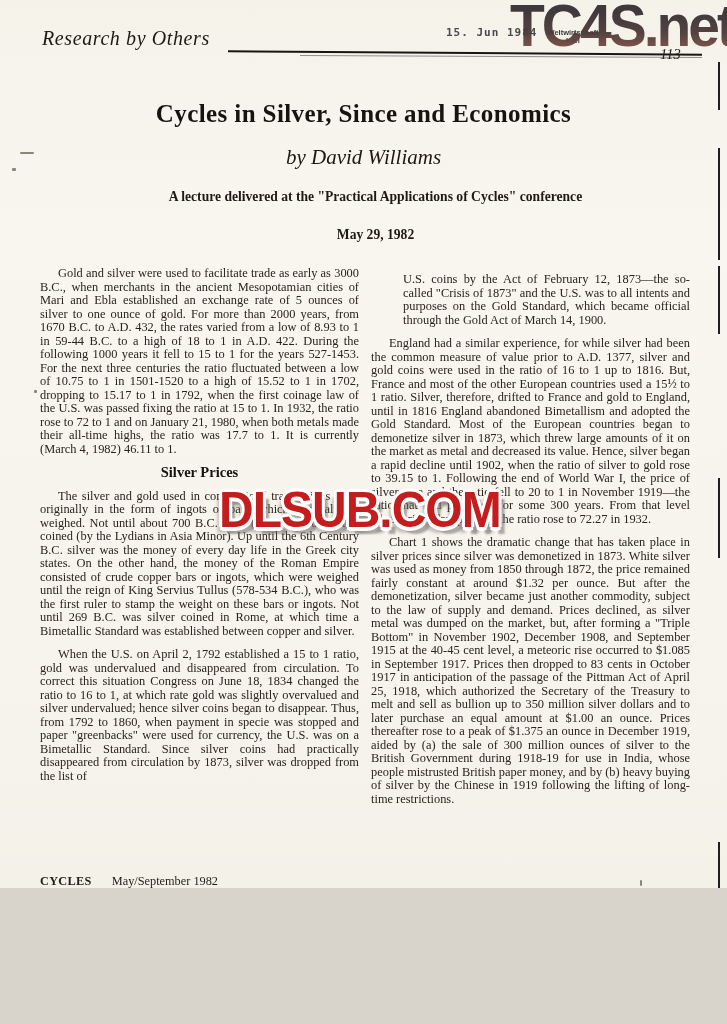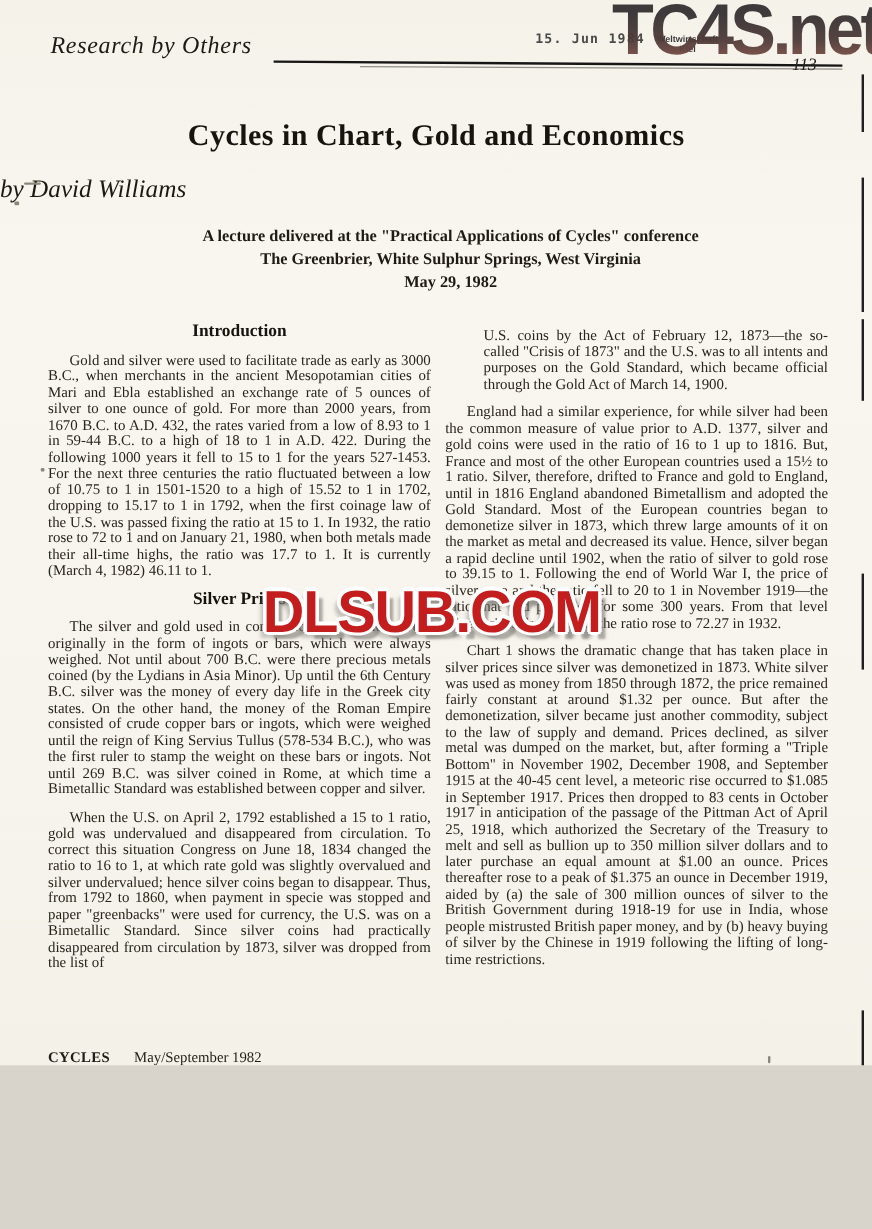--- a/index.html
+++ b/index.html
@@ -40,21 +40,21 @@
     font-family:"Liberation Sans", sans-serif; font-weight:normal; font-size:31px; letter-spacing:-0.5px;
     color:#b84d54;
     text-shadow:
       -2px 0 0 #fff, 2px 0 0 #fff, 0 -2px 0 #fff, 0 2px 0 #fff,
       -1.5px -1.5px 0 #fff, 1.5px -1.5px 0 #fff, -1.5px 1.5px 0 #fff, 1.5px 1.5px 0 #fff,
       3px 3px 3px rgba(70,65,60,0.8), -3px 3px 3px rgba(70,65,60,0.45), 0 -3px 3px rgba(70,65,60,0.35);
   }
 
   
   .title   { position:absolute; left:0; width:727px; top:100px; text-align:center; font-weight:bold; font-size:25px; letter-spacing:0.4px; color:#17130e; }
-  .byline  { position:absolute; left:0; width:727px; top:145px; font-style:italic; font-size:21px; color:#1d1912; }
+  .byline  { position:absolute; left:0; width:727px; top:145px; text-align:center; font-style:italic; font-size:21px; color:#1d1912; }
   .lecture { position:absolute; left:12px; width:727px; top:187px; text-align:center; font-weight:bold; font-size:13.6px; line-height:19px; color:#1f1b14; }
 
   
   .col { position:absolute; width:319px; font-size:12.4px; line-height:13.5px; text-align:justify; color:#29241c; }
   .col-left  { left:40px;  top:267px; }
   .col-right { left:371px; top:273px; }
   .col p { margin:0 0 10px 0; text-indent:18px; }
   .col p.noindent { text-indent:0;margin-left:32px; }
   .col-heading { text-align:center; font-weight:bold; font-size:14.5px; margin:3px 0 10px 0; color:#17130e; }
   .col-heading.second { margin-top:6px; }
@@ -77,30 +77,29 @@
   <div class="header-rule2"></div>
   <div class="stamp-date">15. Jun 1984</div>
   <div class="stamp-org">
     <span>Weltwirtschaft</span><br>
     <span>Kiel</span>
   </div>
   <div class="page-number">113</div>
 
   <div class="wm-top">TC4S.net</div>
 
-  <div class="title">Cycles in Chart, Gold and Economics</div>
+  <div class="title">Cycles in Silver, Since and Economics</div>
   <div class="byline">by David Williams</div>
   <div class="lecture">
     <span>A lecture delivered at the "Practical Applications of Cycles" conference</span><br>
-    <span>The Greenbrier, White Sulphur Springs, West Virginia</span><br>
+    <br>
     <span>May 29, 1982</span>
   </div>
 
   <div class="col col-left">
-    <div class="col-heading">Introduction</div>
     <p>Gold and silver were used to facilitate trade as early as 3000 B.C., when merchants in the ancient Mesopotamian cities of Mari and Ebla established an exchange rate of 5 ounces of silver to one ounce of gold. For more than 2000 years, from 1670 B.C. to A.D. 432, the rates varied from a low of 8.93 to 1 in 59-44 B.C. to a high of 18 to 1 in A.D. 422. During the following 1000 years it fell to 15 to 1 for the years 527-1453. For the next three centuries the ratio fluctuated between a low of 10.75 to 1 in 1501-1520 to a high of 15.52 to 1 in 1702, dropping to 15.17 to 1 in 1792, when the first coinage law of the U.S. was passed fixing the ratio at 15 to 1. In 1932, the ratio rose to 72 to 1 and on January 21, 1980, when both metals made their all-time highs, the ratio was 17.7 to 1. It is currently (March 4, 1982) 46.11 to 1.</p>
     <div class="col-heading second">Silver Prices</div>
     <p>The silver and gold used in commericial transactions were originally in the form of ingots or bars, which were always weighed. Not until about 700 B.C. were there precious metals coined (by the Lydians in Asia Minor). Up until the 6th Century B.C. silver was the money of every day life in the Greek city states. On the other hand, the money of the Roman Empire consisted of crude copper bars or ingots, which were weighed until the reign of King Servius Tullus (578-534 B.C.), who was the first ruler to stamp the weight on these bars or ingots. Not until 269 B.C. was silver coined in Rome, at which time a Bimetallic Standard was established between copper and silver.</p>
     <p>When the U.S. on April 2, 1792 established a 15 to 1 ratio, gold was undervalued and disappeared from circulation. To correct this situation Congress on June 18, 1834 changed the ratio to 16 to 1, at which rate gold was slightly overvalued and silver undervalued; hence silver coins began to disappear. Thus, from 1792 to 1860, when payment in specie was stopped and paper "greenbacks" were used for currency, the U.S. was on a Bimetallic Standard. Since silver coins had practically disappeared from circulation by 1873, silver was dropped from the list of</p>
   </div>
 
   <div class="col col-right">
     <p class="noindent">U.S. coins by the Act of February 12, 1873—the so-called "Crisis of 1873" and the U.S. was to all intents and purposes on the Gold Standard, which became official through the Gold Act of March 14, 1900.</p>
     <p>England had a similar experience, for while silver had been the common measure of value prior to A.D. 1377, silver and gold coins were used in the ratio of 16 to 1 up to 1816. But, France and most of the other European countries used a 15½ to 1 ratio. Silver, therefore, drifted to France and gold to England, until in 1816 England abandoned Bimetallism and adopted the Gold Standard. Most of the European countries began to demonetize silver in 1873, which threw large amounts of it on the market as metal and decreased its value. Hence, silver began a rapid decline until 1902, when the ratio of silver to gold rose to 39.15 to 1. Following the end of World War I, the price of silver rose and the ratio fell to 20 to 1 in November 1919—the ratio that had prevailed for some 300 years. From that level silver prices dropped and the ratio rose to 72.27 in 1932.</p>
     <p>Chart 1 shows the dramatic change that has taken place in silver prices since silver was demonetized in 1873. White silver was used as money from 1850 through 1872, the price remained fairly constant at around $1.32 per ounce. But after the demonetization, silver became just another commodity, subject to the law of supply and demand. Prices declined, as silver metal was dumped on the market, but, after forming a "Triple Bottom" in November 1902, December 1908, and September 1915 at the 40-45 cent level, a meteoric rise occurred to $1.085 in September 1917. Prices then dropped to 83 cents in October 1917 in anticipation of the passage of the Pittman Act of April 25, 1918, which authorized the Secretary of the Treasury to melt and sell as bullion up to 350 million silver dollars and to later purchase an equal amount at $1.00 an ounce. Prices thereafter rose to a peak of $1.375 an ounce in December 1919, aided by (a) the sale of 300 million ounces of silver to the British Government during 1918-19 for use in India, whose people mistrusted British paper money, and by (b) heavy buying of silver by the Chinese in 1919 following the lifting of long-time restrictions.</p>

